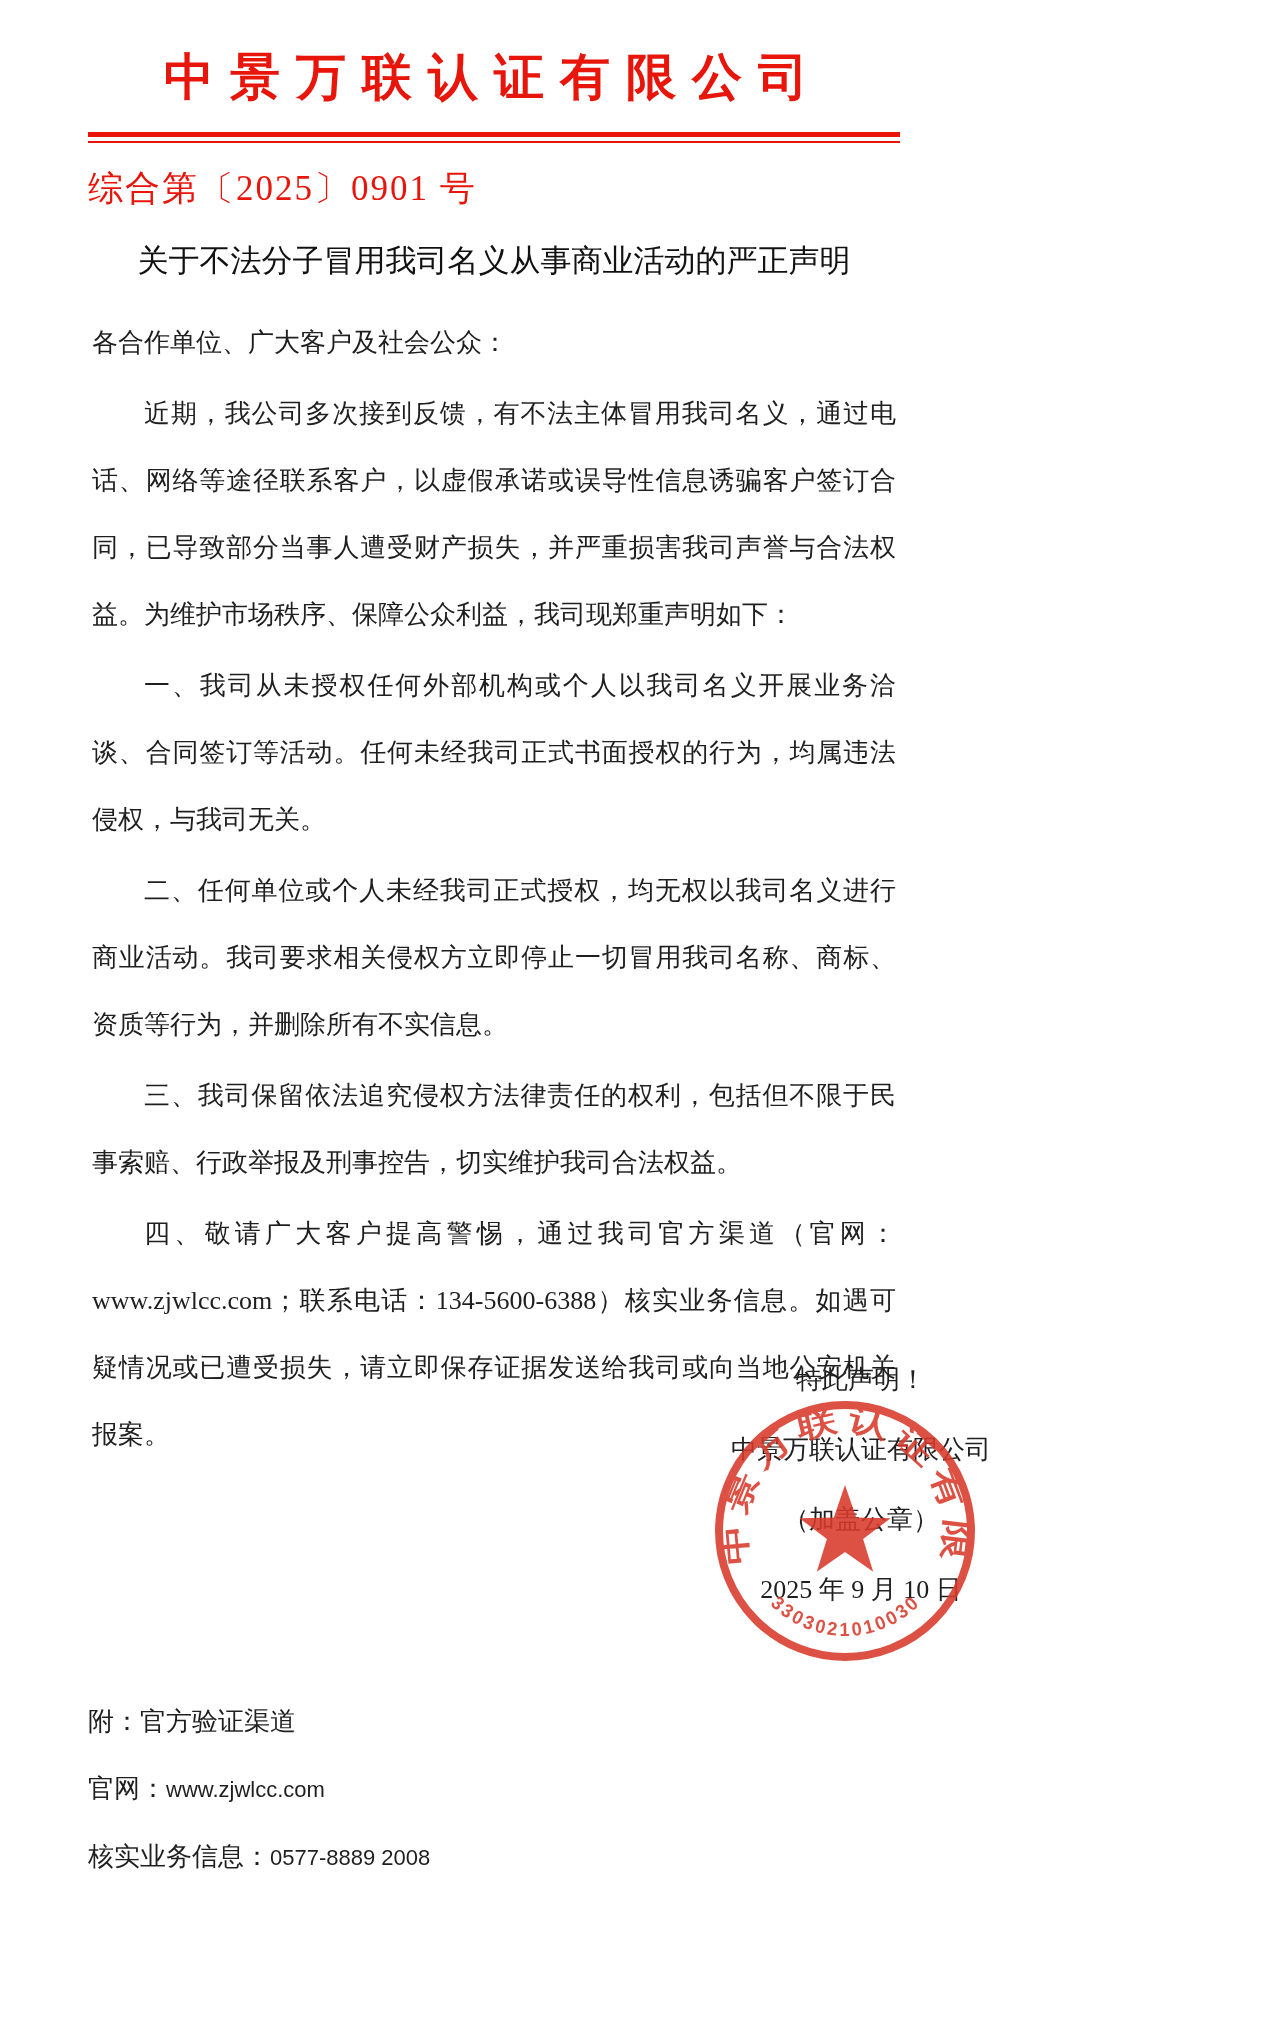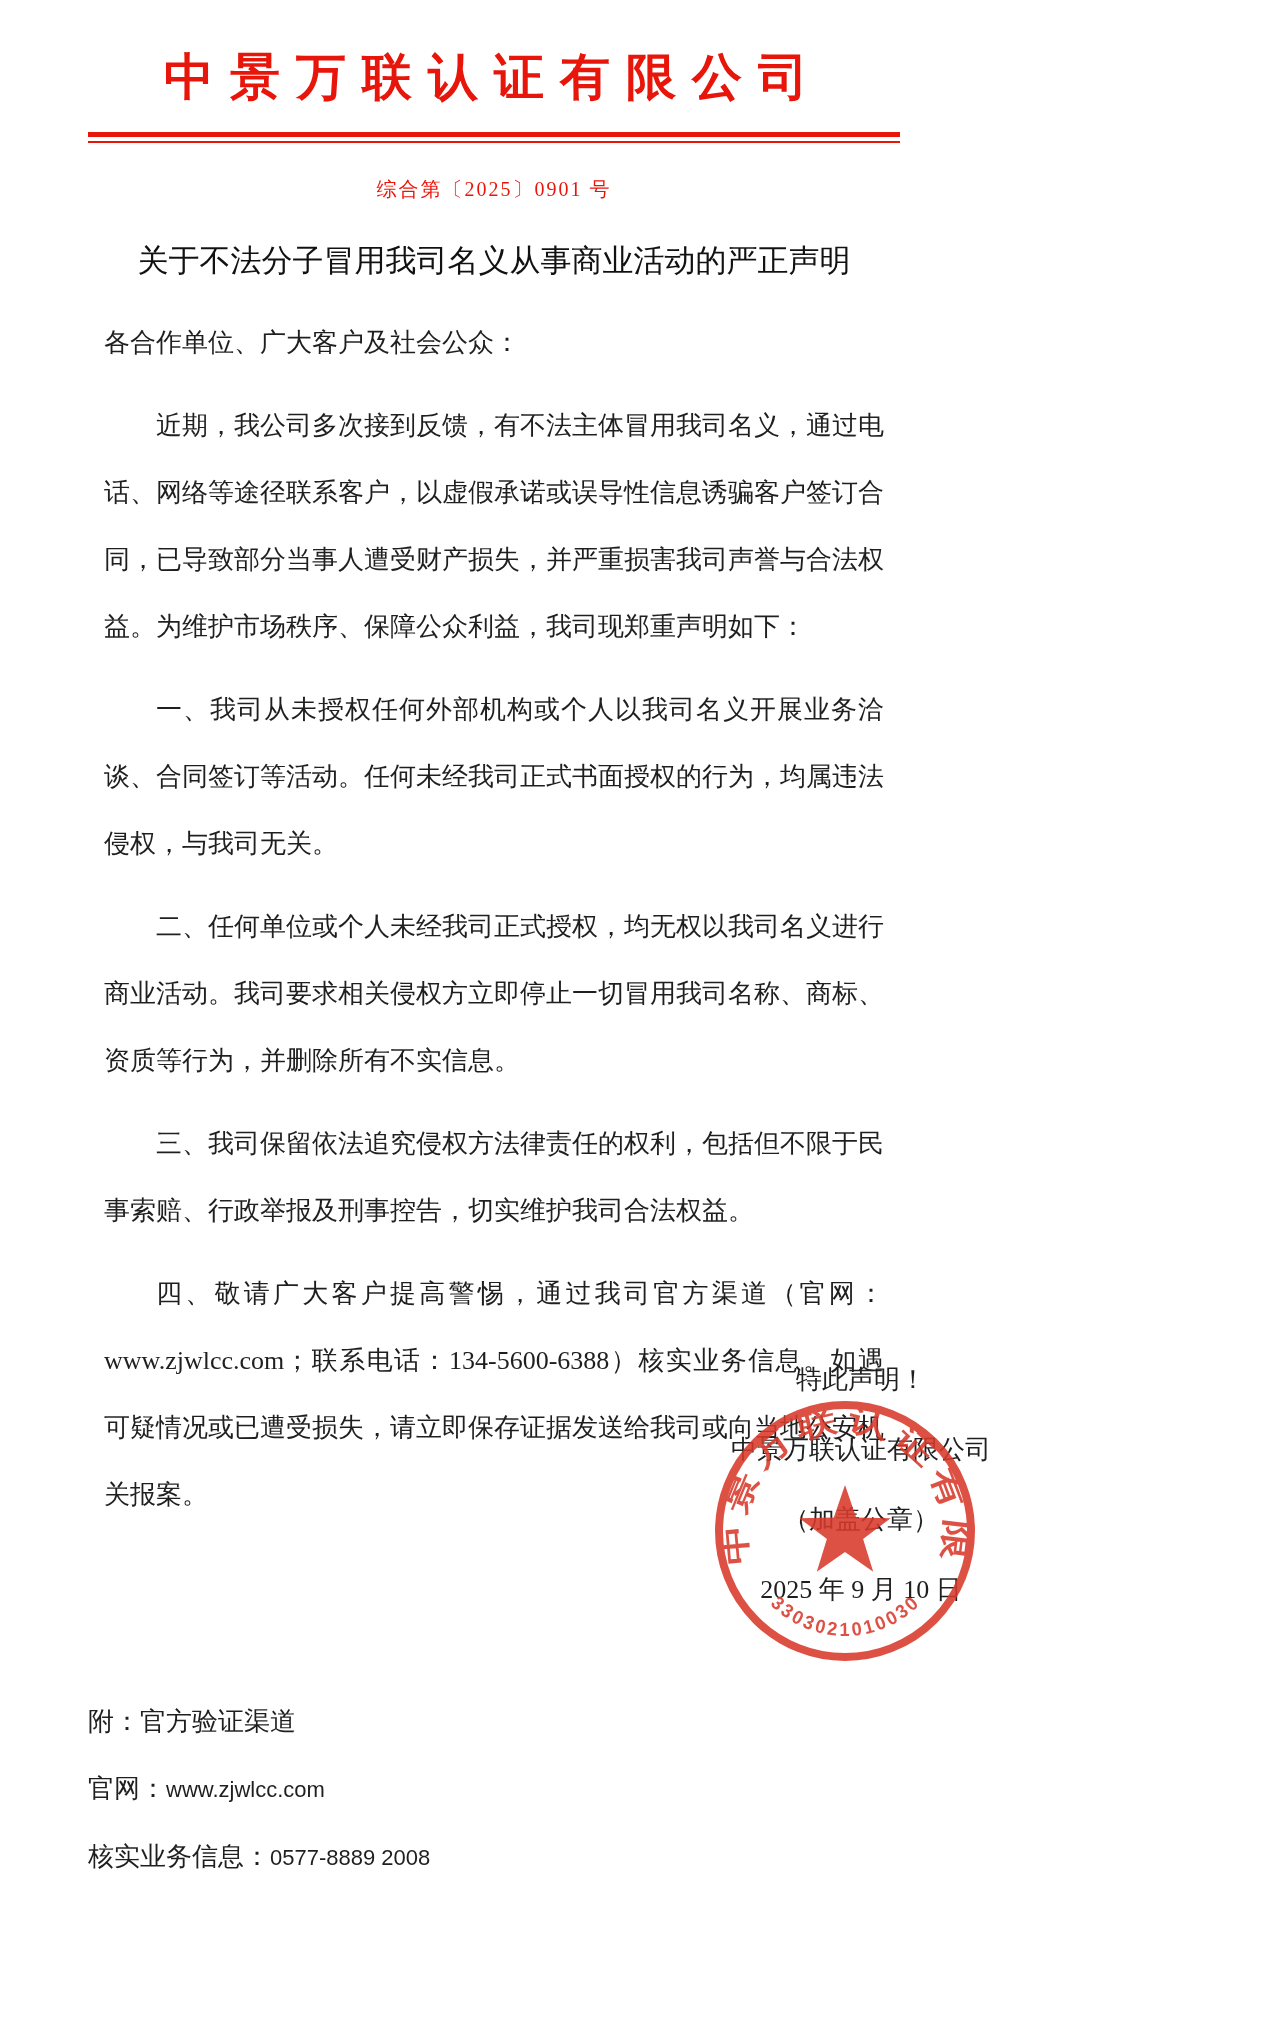--- a/index.html
+++ b/index.html
@@ -13,30 +13,30 @@
   .letterhead-title {
     margin-top:38px; text-align:center;
     font-size:50px; font-weight:bold; letter-spacing:16px;
     color:#e8150b; line-height:78px; white-space:nowrap;
   }
   .double-rule {
     margin-top:16px; height:4px;
     border-top:5px solid #e8150b; border-bottom:2px solid #e8150b;
   }
   .doc-number {
-    margin-top:26px; text-align:center;
-    font-size:20px; color:#e8150b; letter-spacing:2px; line-height:40px;
+    margin-top:26px; text-align:left;
+    font-size:35px; color:#e8150b; letter-spacing:2px; line-height:40px;
   }
   .statement-heading {
     margin-top:28px; text-align:center;
     font-family:"Liberation Sans", sans-serif; font-weight:normal;
     font-size:31px; color:#111; line-height:48px;
   }
   .body-text { margin-top:24px; font-size:26px; line-height:67px; text-align:justify; }
-  .body-text p { margin:16px; }
+  .body-text p { margin:4px; }
   .body-text p.indent { text-indent:2em; }
 
   .closing {
     position:absolute; left:656px; top:1345px; width:410px;
     text-align:center; font-size:26px;
   }
   .closing div { line-height:70px; white-space:nowrap; }
 
   .seal { position:absolute; left:712px; top:1398px; width:266px; height:266px; opacity:0.88; }
 

